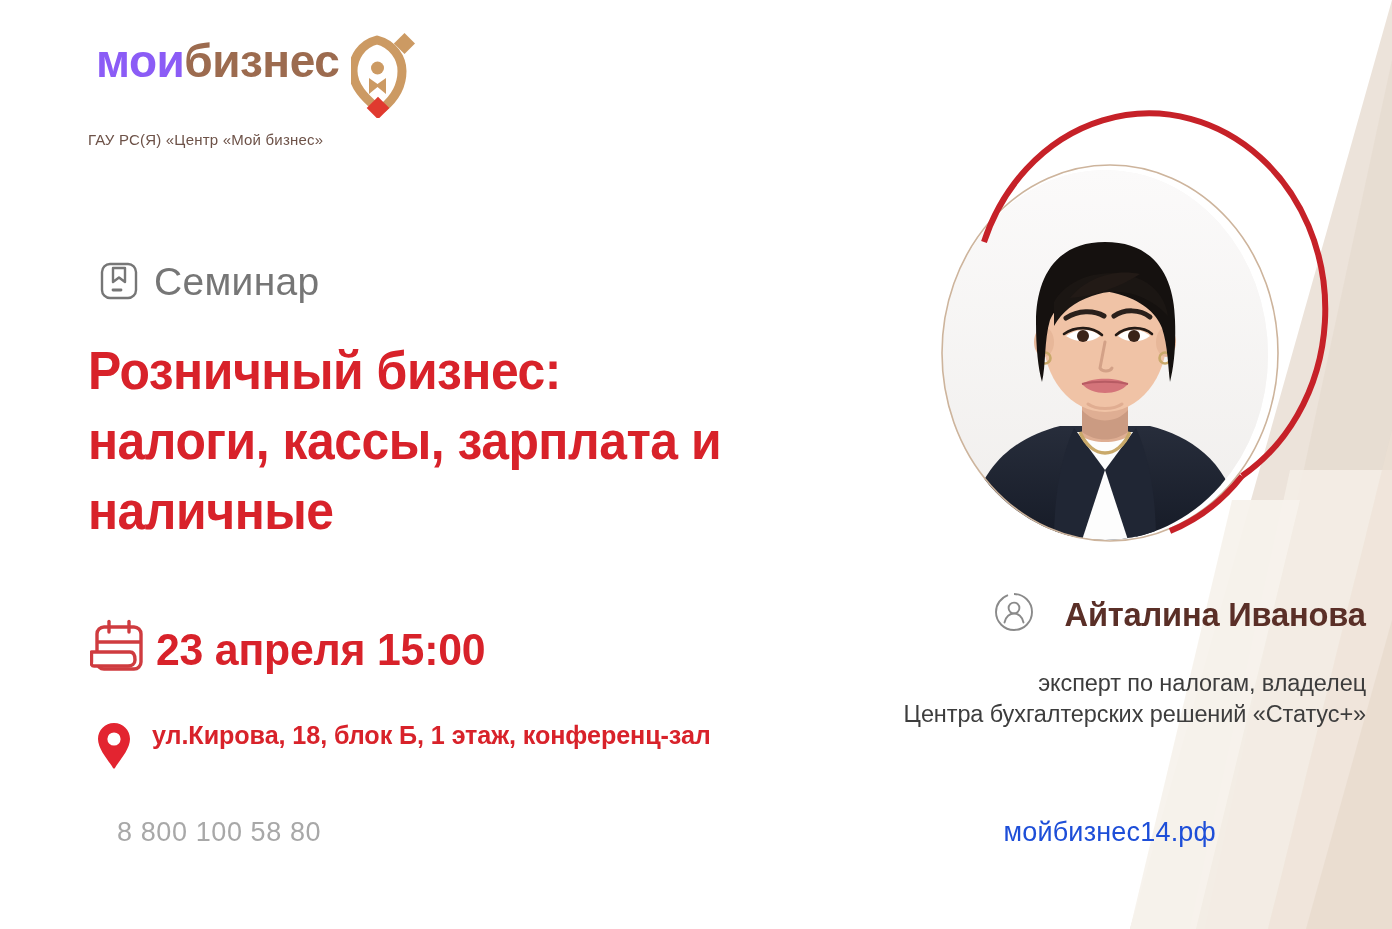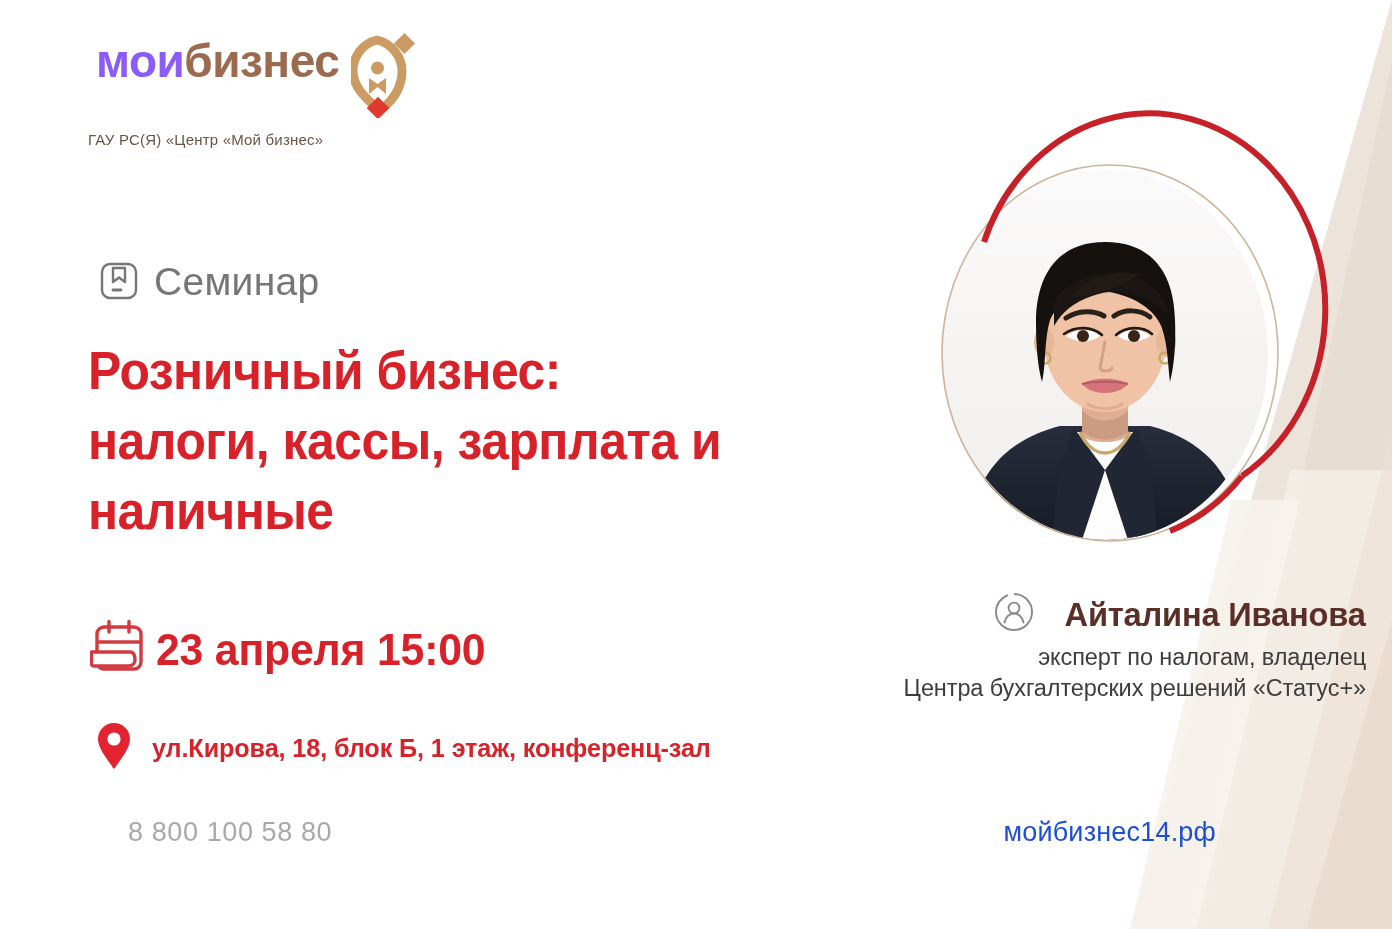--- a/index.html
+++ b/index.html
@@ -117,37 +117,37 @@
     transform: scaleX(0.95);
     transform-origin: left center;
   }
 
   
   .address {
     position: absolute;
     left: 96px;
     top: 722px;
     display: flex;
-    align-items: center;
+    align-items: flex-start;
     gap: 20px;
   }
   .address-text {
     color: #d8222a;
     font-weight: 700;
     font-size: 26.5px;
     line-height: 1;
     letter-spacing: -0.1px;
     transform: scaleX(0.95);
     transform-origin: left center;
   }
 
   
   .phone {
     position: absolute;
-    left: 128px;
+    left: 117px;
     top: 817px;
     font-size: 27px;
     color: #a8a8a8;
     letter-spacing: 0.6px;
   }
   .website {
     position: absolute;
     right: 176px;
     top: 817px;
     font-size: 27px;
@@ -200,21 +200,21 @@
   .speaker-name {
     color: #5a2f27;
     font-weight: 700;
     font-size: 34px;
     line-height: 1;
     letter-spacing: -0.2px;
     transform: scaleX(0.96);
     transform-origin: right center;
   }
   .speaker-desc {
-    margin-top: 6px;
+    margin-top: 32px;
     color: #3d3d3d;
     font-size: 23.5px;
     line-height: 1.3;
     letter-spacing: -0.1px;
   }
   .speaker-desc span { display: block; }
 </style>
 </head>
 <body>
 

